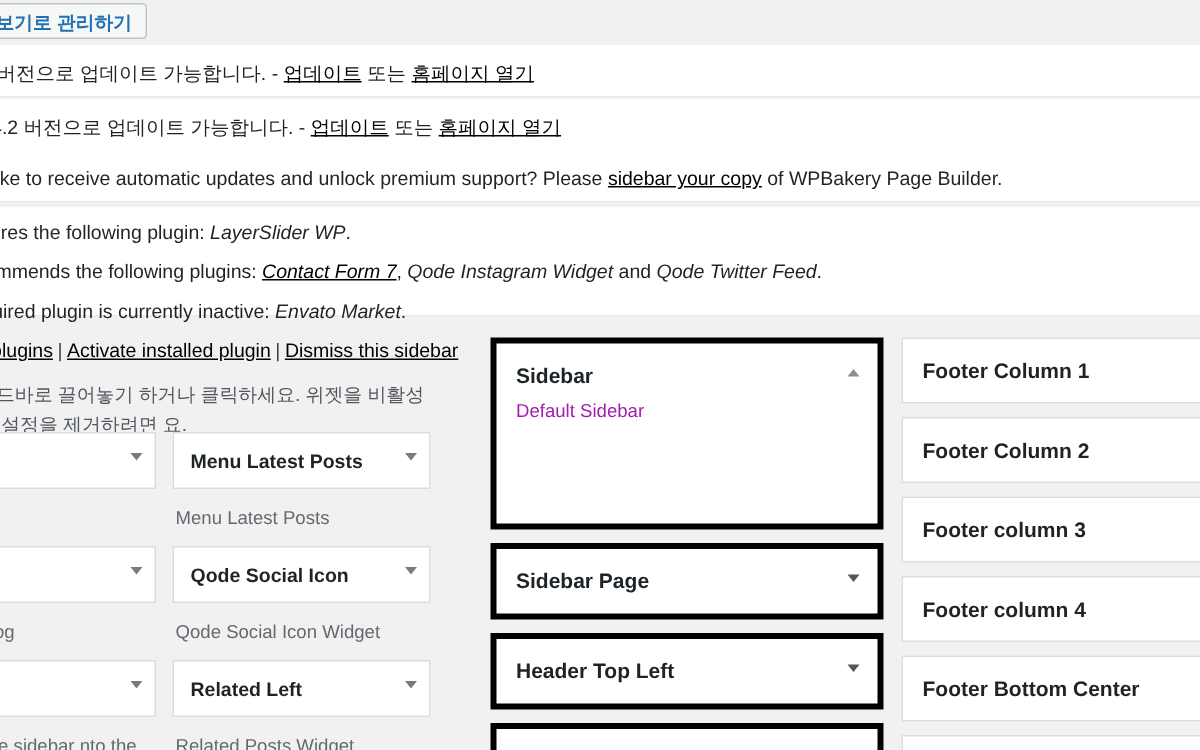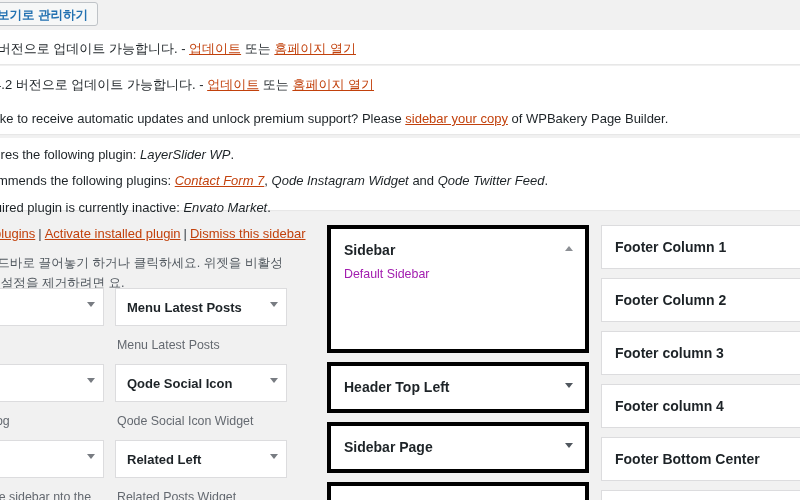--- a/index.html
+++ b/index.html
@@ -47,21 +47,21 @@
     box-shadow: 0 1px 1px rgba(0,0,0,.04);
   }
   .notice p {
     margin: 0;
     padding: 9px 12px;
     font-size: 13px;
     line-height: 1.5;
     color: #1d2327;
     white-space: nowrap;
   }
-  .notice a { color: #c2410c; text-decoration: underline; }
+  .notice a { color: #000000; text-decoration: underline; }
 
   #notice-theme1 { top: 30px; height: 34px; }
   #notice-theme2 { top: 66px; height: 34px; }
   #notice-wpb    { top: 100px; height: 34px; border-left-color: #72aee6; }
 
   #notice-tgm {
     top: 138px;
     height: 72px;
     border-left-color: #72aee6;
     padding: 3px 0 3px 0;
@@ -315,28 +315,28 @@
     <div class="sb-head">
       <div class="sb-name">Sidebar</div>
       <div class="sb-desc">Default Sidebar</div>
       <span class="sb-arrow up"></span>
     </div>
     <div class="sb-body"></div>
   </div>
 
   <div class="sb-box">
     <div class="sb-head">
-      <div class="sb-name">Header Top Left</div>
+      <div class="sb-name">Sidebar Page</div>
       <span class="sb-arrow down"></span>
     </div>
   </div>
 
   <div class="sb-box">
     <div class="sb-head">
-      <div class="sb-name">Sidebar Page</div>
+      <div class="sb-name">Header Top Left</div>
       <span class="sb-arrow down"></span>
     </div>
   </div>
 
   <div class="sb-box">
     <div class="sb-head">
       <div class="sb-name">Header Top Right</div>
       <span class="sb-arrow down"></span>
     </div>
   </div>

